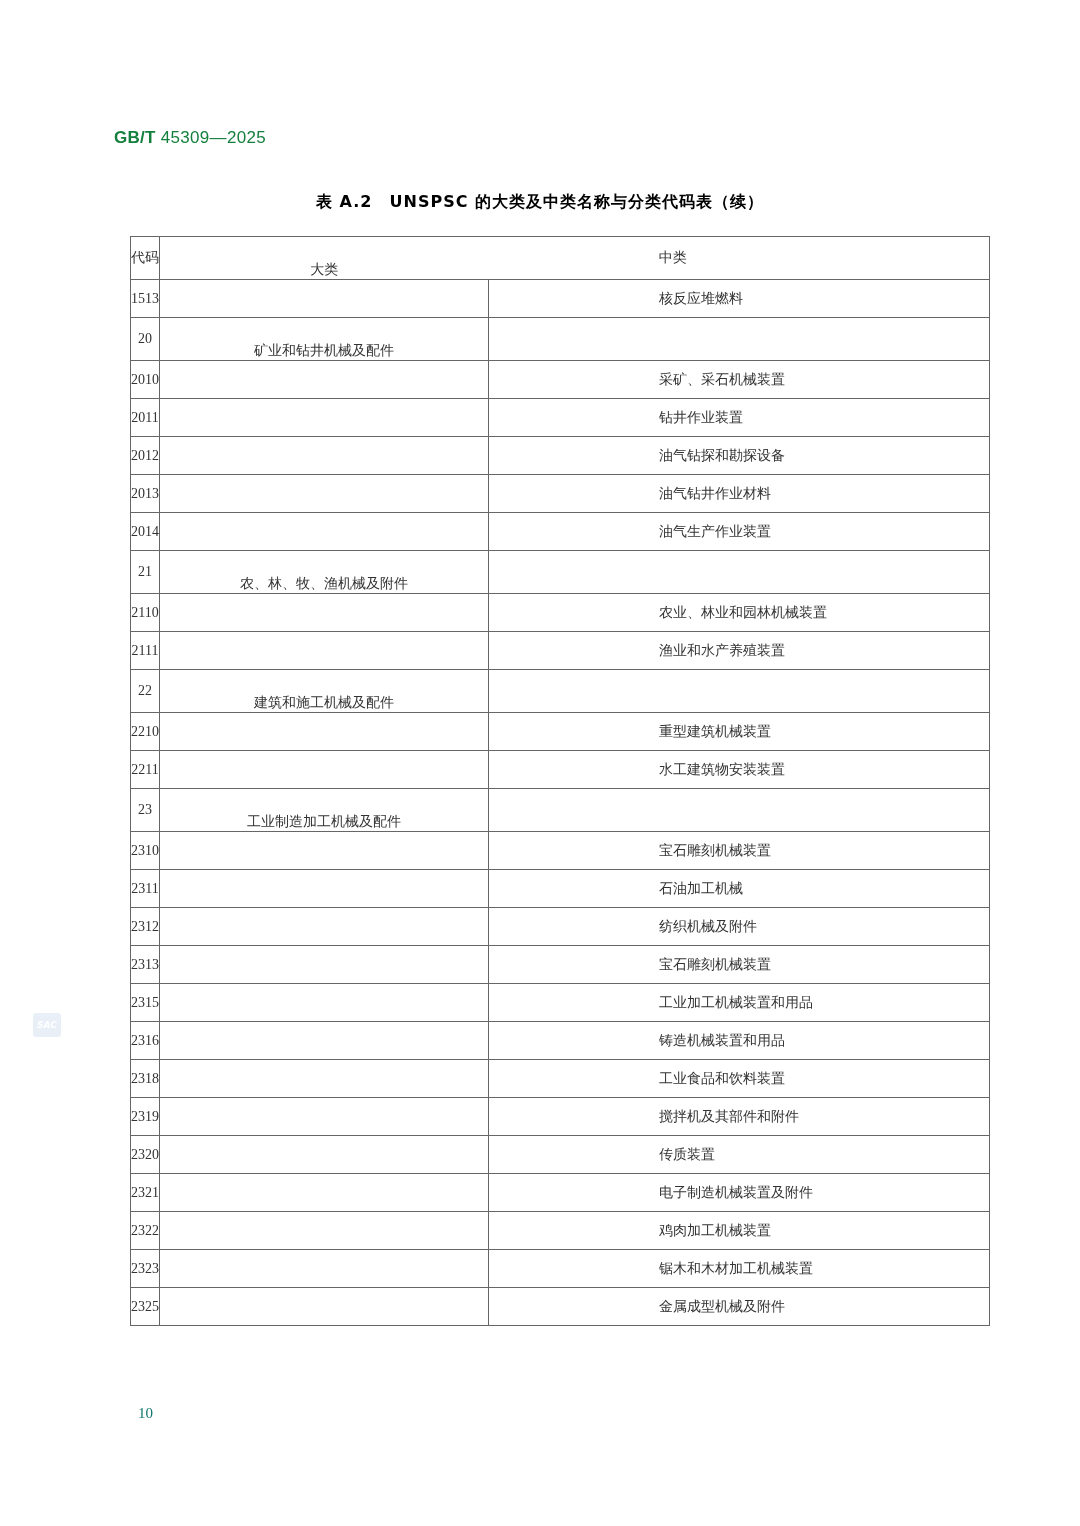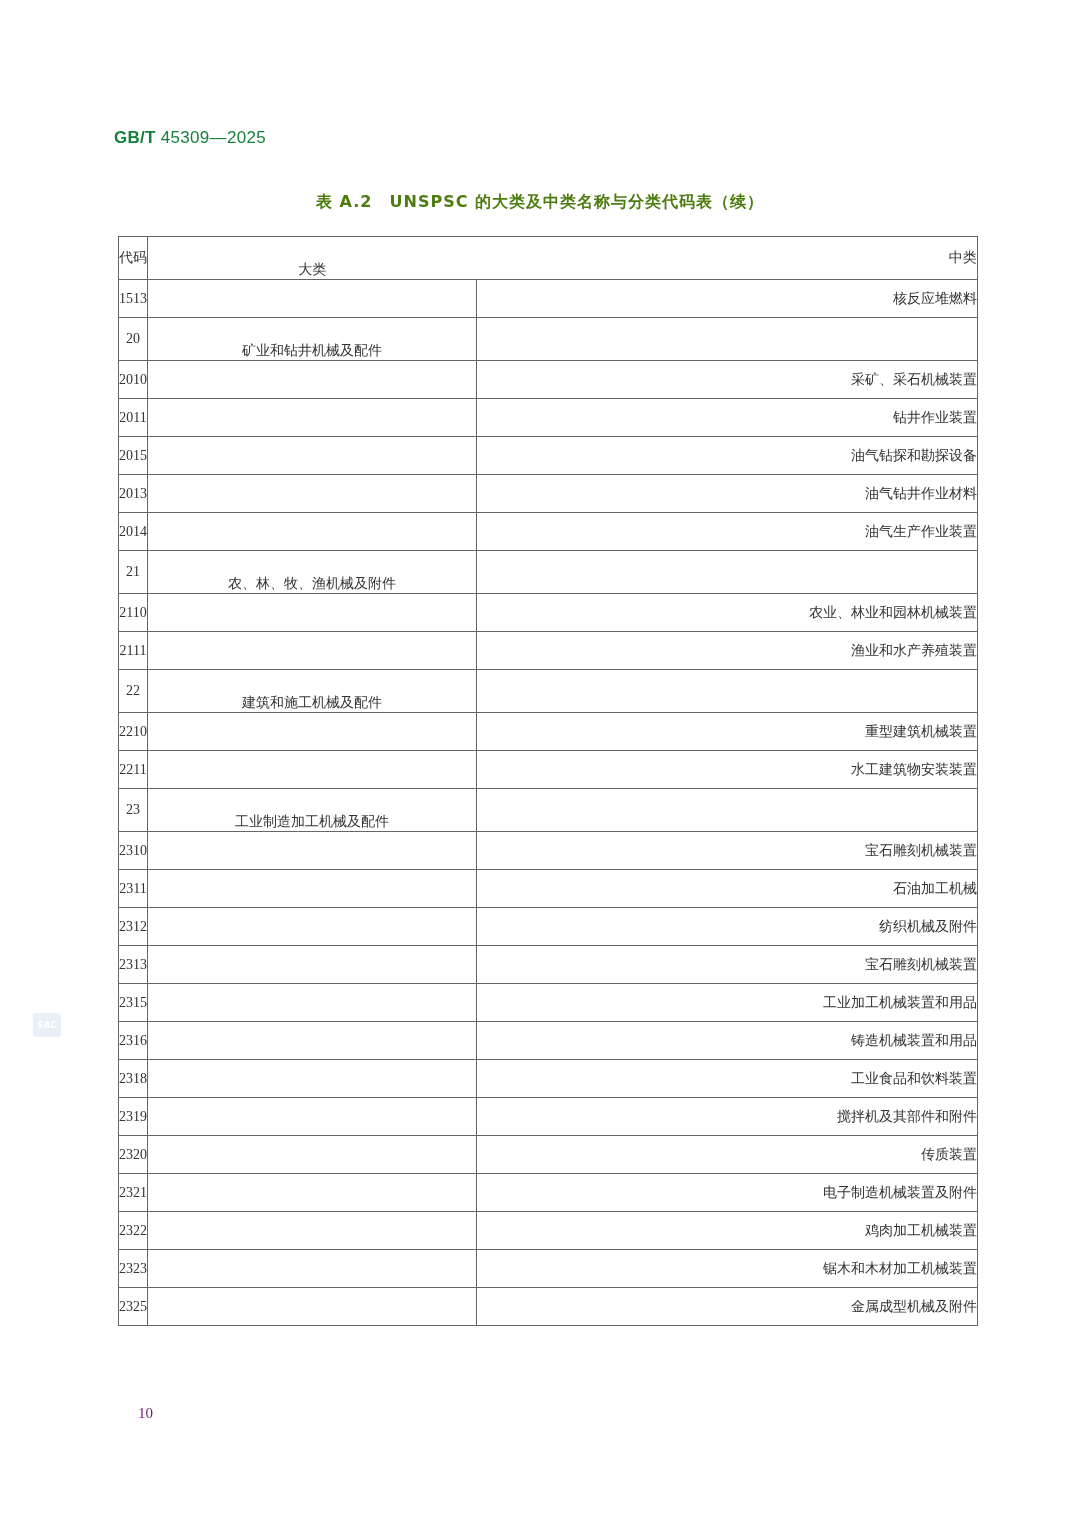--- a/index.html
+++ b/index.html
@@ -1,28 +1,28 @@
 <!DOCTYPE html>
 <html><head>
 <meta charset="utf-8">
 <style>
   html, body { margin:0; padding:0; background:#ffffff; }
   body { width:1080px; height:1526px; position:relative; font-family:"DejaVu Serif","Liberation Serif",serif; color:#333; overflow:hidden; }
   .std-no { position:absolute; left:114px; top:128px; font-family:"Liberation Sans","DejaVu Sans",sans-serif; font-weight:bold; font-size:17px; color:#15803d; letter-spacing:0.3px; }
   .std-no .num { font-weight:normal; }
-  .caption { position:absolute; left:0; width:1080px; top:192px; text-align:center; font-family:"DejaVu Sans","Liberation Sans",sans-serif; font-weight:bold; font-size:16px; color:#4d7c0f; letter-spacing:1px; }
-  table.t { position:absolute; left:118px; top:236px; width:837px; border-collapse:collapse; border:1.5px solid #444; }
+  .caption { position:absolute; left:0; width:1080px; top:192px; text-align:center; font-family:"DejaVu Sans","Liberation Sans",sans-serif; font-weight:bold; font-size:16px; color:#000000; letter-spacing:1px; }
+  table.t { position:absolute; left:130px; top:236px; width:837px; border-collapse:collapse; border:1.5px solid #444; }
   table.t td, table.t th { border:1px solid #666; height:37px; padding:0; font-size:14px; font-weight:normal; color:#333; }
   table.t th { height:32px; }
   .code { text-align:center; font-family:"Liberation Serif","DejaVu Serif",serif; font-size:14.5px; }
   .major { border-right:none !important; padding-left:0; }
   .mid { border-left:none !important; }
   .major span { display:inline-block; width:328px; text-align:center; }
-  .mid span { display:inline-block; width:345px; text-align:right; margin-left:0; }
-  .page-num { position:absolute; left:138px; top:1405px; font-family:"Liberation Serif",serif; font-size:15px; color:#701a75; }
+  .mid span { display:inline-block; width:345px; text-align:left; margin-left:0; }
+  .page-num { position:absolute; left:138px; top:1405px; font-family:"Liberation Serif",serif; font-size:15px; color:#0f766e; }
   .watermark { position:absolute; left:33px; top:1013px; width:28px; height:24px; background:#e4ecf6; border-radius:3px; color:#fff; font-family:"DejaVu Sans",sans-serif; font-weight:bold; font-size:9px; line-height:24px; text-align:center; font-style:italic; opacity:0.8; }
 </style>
 </head>
 <body>
 
 <div class="std-no">
   <span>GB/T</span>
   <span class="num">45309—2025</span>
 </div>
 
@@ -51,21 +51,21 @@
         <td class="code">2010</td>
         <td class="major" style="border-right:1px solid #666 !important;"><span></span></td>
         <td class="mid"><span>采矿、采石机械装置</span></td>
       </tr>
       <tr>
         <td class="code">2011</td>
         <td class="major" style="border-right:1px solid #666 !important;"><span></span></td>
         <td class="mid"><span>钻井作业装置</span></td>
       </tr>
       <tr>
-        <td class="code">2015</td>
+        <td class="code">2012</td>
         <td class="major" style="border-right:1px solid #666 !important;"><span></span></td>
         <td class="mid"><span>油气钻探和勘探设备</span></td>
       </tr>
       <tr>
         <td class="code">2013</td>
         <td class="major" style="border-right:1px solid #666 !important;"><span></span></td>
         <td class="mid"><span>油气钻井作业材料</span></td>
       </tr>
       <tr>
         <td class="code">2014</td>

